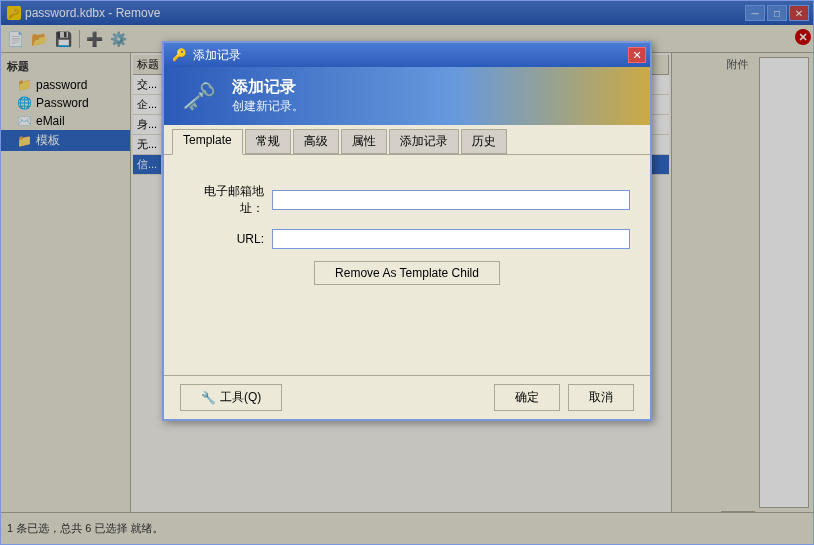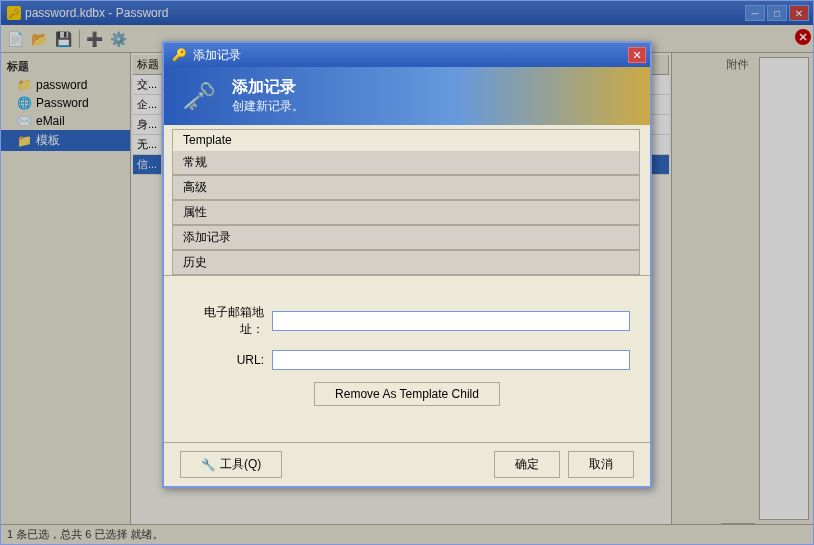--- a/index.html
+++ b/index.html
@@ -159,21 +159,21 @@
       width: 142px;
       background: #ECE9D8;
       border-left: 1px solid #ACA899;
       flex-shrink: 0;
       display: flex;
       flex-direction: row;
     }
 
     
     .status-bar {
-      height: 20px;
+      height: 32px;
       background: #ECE9D8;
       border-top: 1px solid #ACA899;
       display: flex;
       align-items: center;
       padding: 0 6px;
       font-size: 11px;
       color: #333;
       flex-shrink: 0;
     }
 
@@ -289,21 +289,20 @@
       font-size: 12px;
       opacity: 0.9;
     }
 
     
     .dialog-tabs {
       background: #ECE9D8;
       display: flex;
       padding: 4px 8px 0 8px;
       border-bottom: 1px solid #ACA899;
-      flex-direction: column;
     }
     .dialog-tab {
       padding: 3px 10px;
       border: 1px solid #ACA899;
       background: #D4D0C8;
       cursor: pointer;
       font-size: 12px;
       margin-right: 2px;
       position: relative;
     }
@@ -452,21 +451,21 @@
     }
   </style>
 </head>
 <body>
 
 <div class="main-window">
 
   <div class="title-bar">
     <div class="title-bar-left">
       <div class="title-icon">🔑</div>
-      <span>password.kdbx - Password</span>
+      <span>password.kdbx - Remove</span>
     </div>
     <div class="title-buttons">
       <button class="title-btn">─</button>
       <button class="title-btn">□</button>
       <button class="title-btn close">✕</button>
     </div>
   </div>
 
 
   <div class="toolbar">

